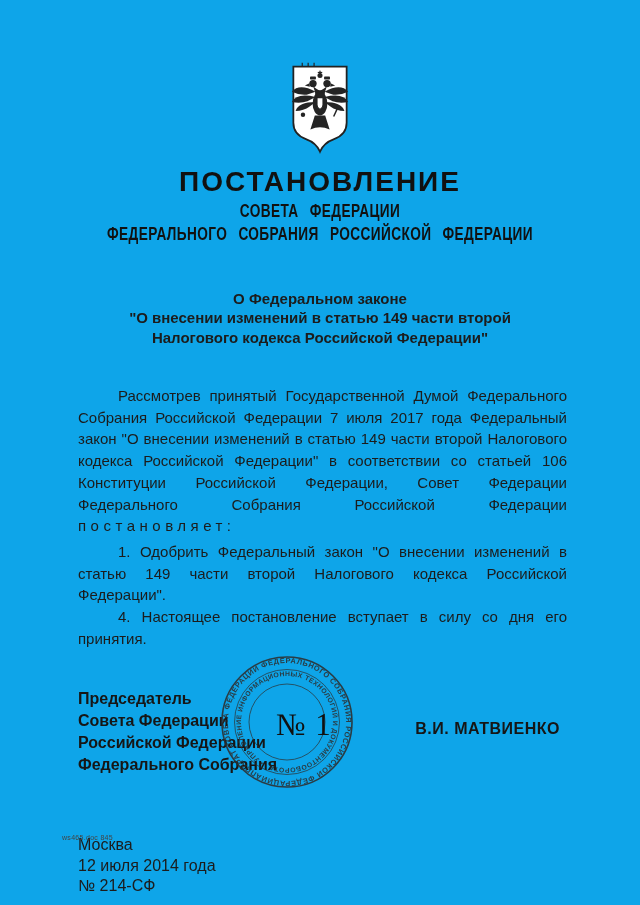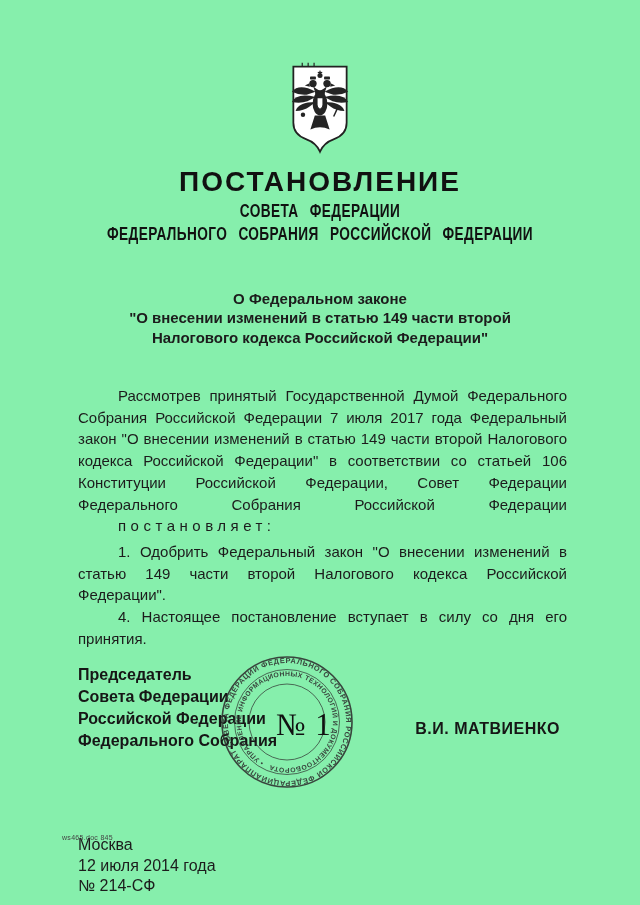--- a/index.html
+++ b/index.html
@@ -1,19 +1,19 @@
 <!DOCTYPE html>
 <html><head>
 <meta charset="utf-8">
 <style>
   html,body{margin:0;padding:0;background:#ffffff;}
   .page{
     position:relative;
     width:640px;height:905px;
-    background:#86efac;
+    background:#0ea5e9;
     overflow:hidden;
     font-family:"Liberation Sans",sans-serif;
     color:#1c1c1c;
   }
   
   .emblem{position:absolute;top:60px;left:283px;width:74px;height:96px;}
   
   .doc-title{
     position:absolute;top:166px;left:0;width:640px;
     text-align:center;font-size:28px;font-weight:bold;
@@ -35,24 +35,24 @@
     line-height:19.3px;color:#1c1c1c;
   }
   
   .body-text{
     position:absolute;top:385px;left:78px;width:489px;
     font-size:15px;line-height:21.7px;text-align:justify;
     color:#1c1c1c;
   }
   .body-text p{margin:0;text-indent:40px;}
   .body-text p.p1{margin-bottom:4px;}
-  .spaced{letter-spacing:4.5px;margin-left:40px;}
+  .spaced{letter-spacing:4.5px;}
   
   .sig-block{
-    position:absolute;top:664px;left:78px;
+    position:absolute;top:688px;left:78px;
     font-size:16px;font-weight:bold;line-height:22px;color:#161616;
   }
   .sig-name{
     position:absolute;top:720px;right:80px;
     font-size:16px;font-weight:bold;letter-spacing:0.5px;color:#161616;text-align:right;
   }
   
   .stamp{position:absolute;top:654px;left:219px;width:136px;height:136px;opacity:0.88;}
   .stamp-number{
     position:absolute;top:707px;left:276px;

